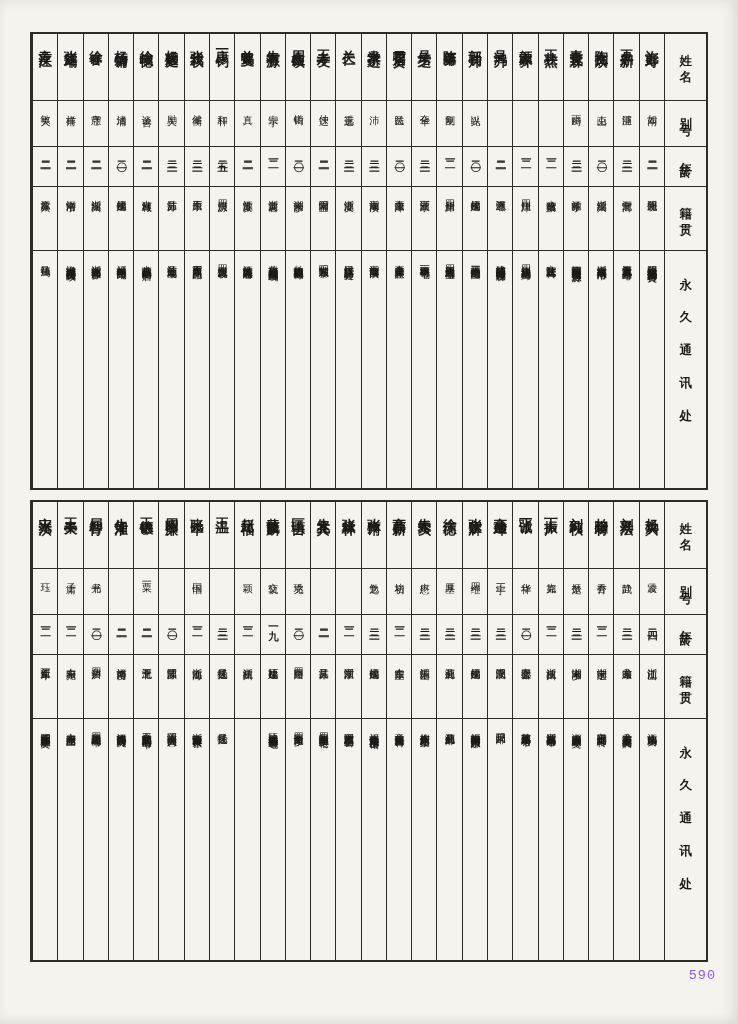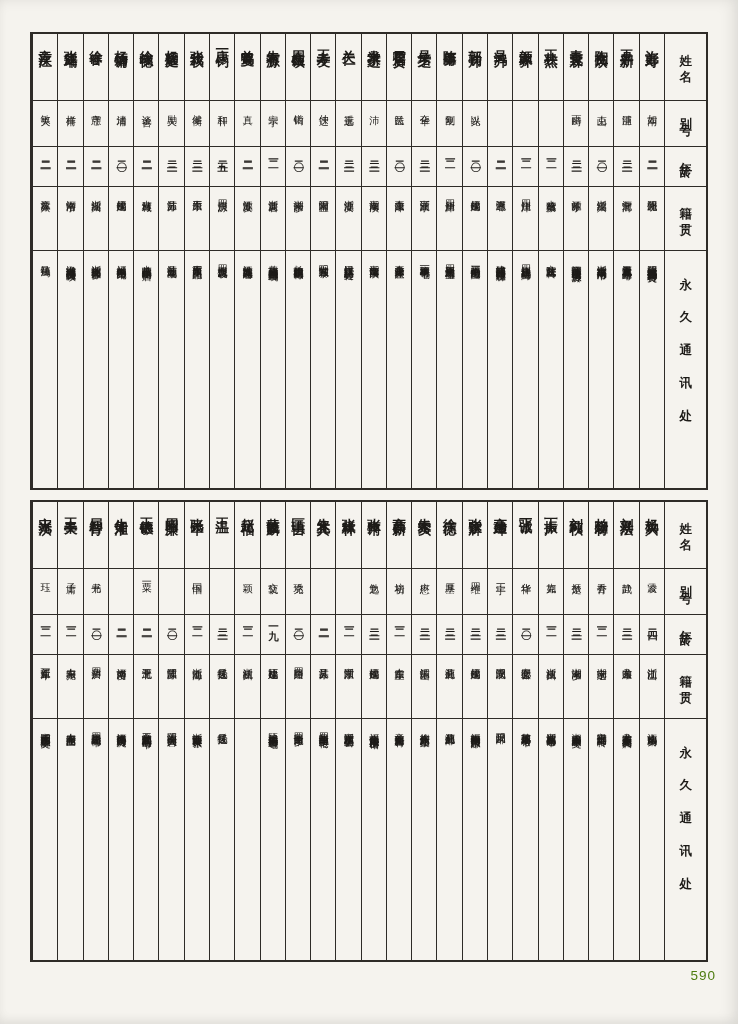--- a/index.html
+++ b/index.html
@@ -56,22 +56,22 @@
   
   .hdr-col .cell{background:var(--paper);}
   .hdr-col .vt{font-size:12.5px;font-weight:700;}
   .hdr-col .c-name .vt{letter-spacing:16px;margin-top:10px;}
   .hdr-col .c-alias .vt{letter-spacing:7px;margin-top:6px;}
   .hdr-col .c-age .vt{letter-spacing:3px;margin-top:5px;}
   .hdr-col .c-origin .vt{letter-spacing:16px;margin-top:10px;}
   .hdr-col .c-addr .vt{letter-spacing:33px;margin-top:16px;}
   .pageno{
     position:absolute;top:968px;right:22px;
-    font-size:13.5px;letter-spacing:1px;color:#4d7c0f;
-    font-family:Liberation Sans, sans-serif;
+    font-size:13.5px;letter-spacing:1px;color:#8b5cf6;
+    font-family:Liberation Mono, monospace;
   }
 </style>
 </head>
 <body>
 
 <div class="page">
   <section class="band band1">
       <div class="col hdr-col">
         <div class="cell c-name">
           <span class="vt">姓名</span>

